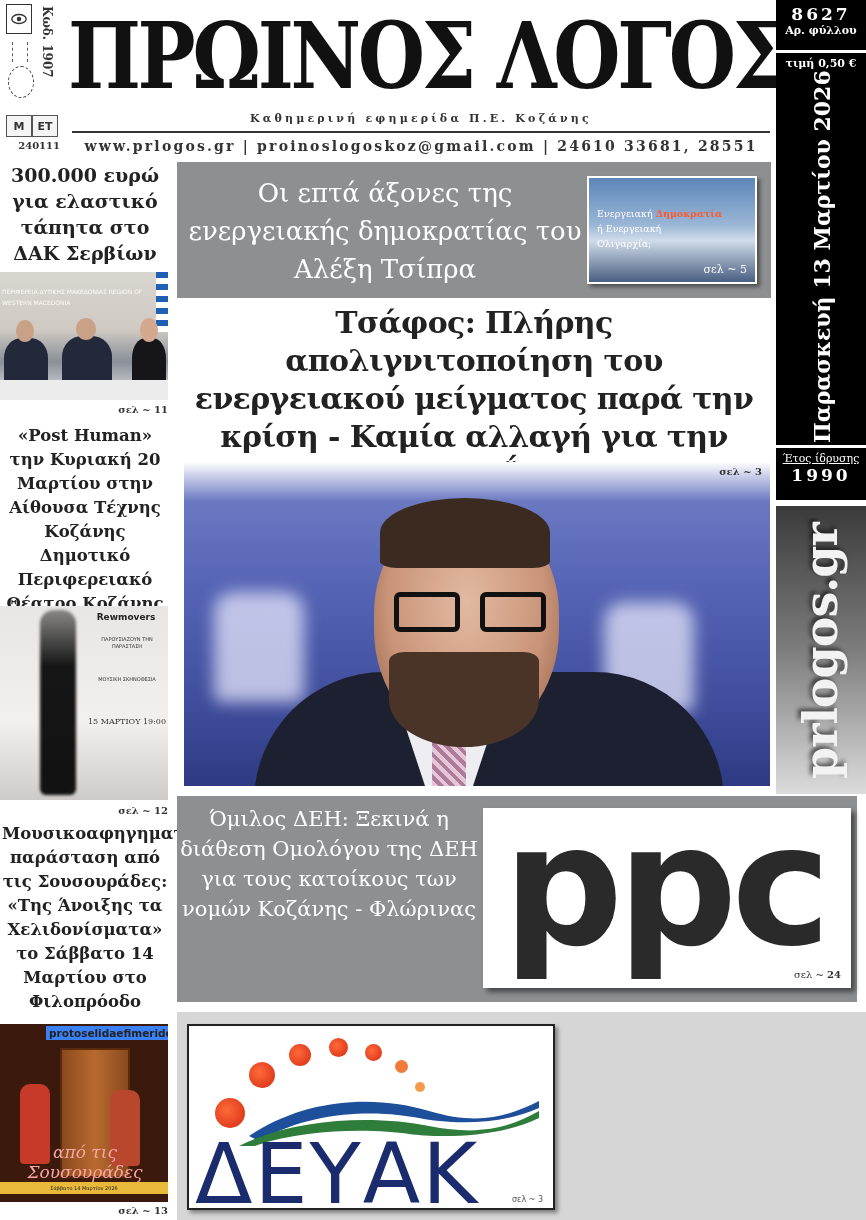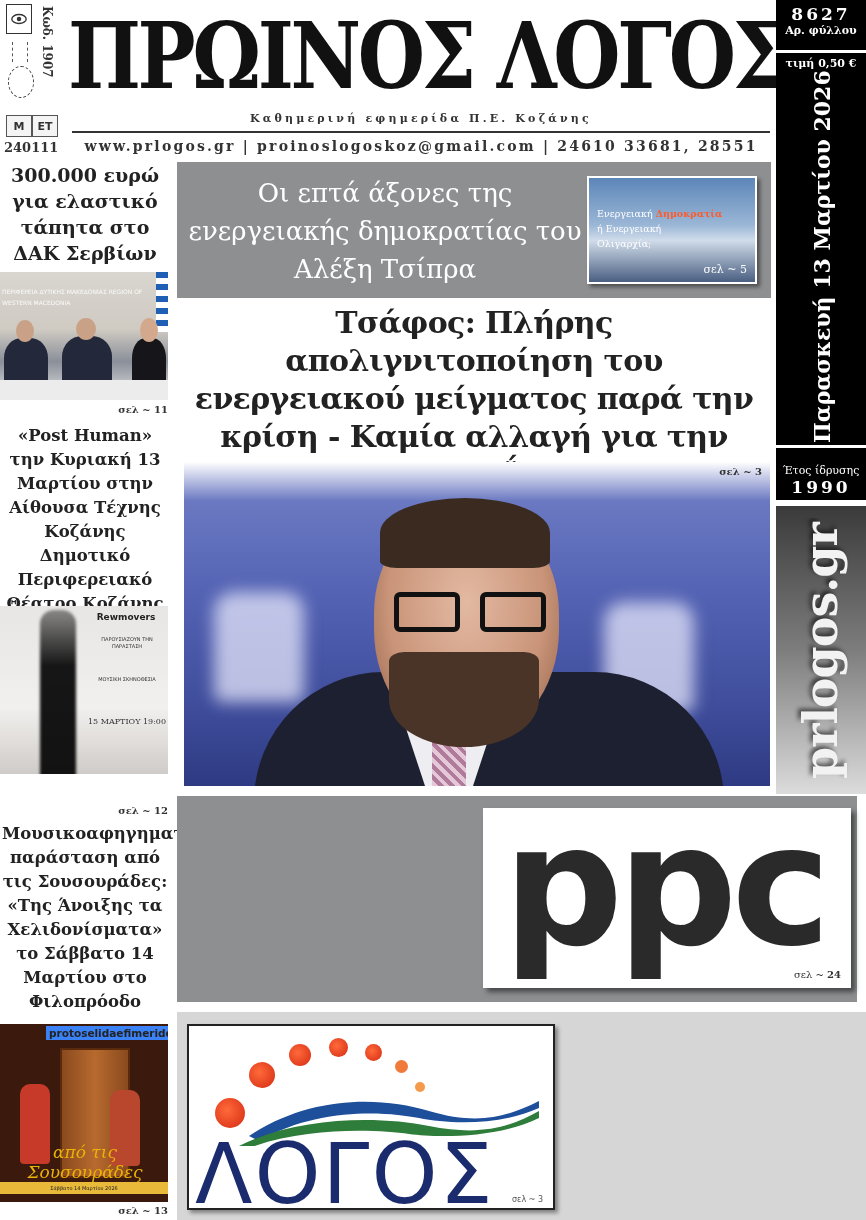--- a/index.html
+++ b/index.html
@@ -7,68 +7,68 @@
     body { position: relative; font-family: "DejaVu Serif", serif; color: #222; }
 
     .abs { position: absolute; }
     .stamp-eye { left: 6px; top: 4px; width: 26px; height: 30px; border: 1.5px solid #333; background: #fff; display:flex; align-items:center; justify-content:center; }
     .stamp-eye svg { width: 18px; height: 18px; }
     .stamp-bars { left: 12px; top: 42px; width: 16px; height: 20px; border-left: 1px dashed #555; border-right: 1px dashed #555; }
     .stamp-oval { left: 8px; top: 66px; width: 26px; height: 32px; border: 1.5px dashed #444; border-radius: 50%; }
     .kod-text { left: 34px; top: 6px; width: 20px; height: 100px; writing-mode: vertical-rl; font-family: "DejaVu Serif", serif; font-weight: bold; font-size: 12px; color: #333; }
     .met-box { left: 6px; top: 115px; width: 52px; height: 22px; display:flex; }
     .met-box span { flex:1; border: 1px solid #555; font-family: "DejaVu Sans", sans-serif; font-size: 11px; font-weight: bold; display:flex; align-items:center; justify-content:center; color:#333; background:#f4f4f4; }
-    .met-code { left: 4px; top: 140px; width: 56px; font-size: 13px; font-weight: bold; text-align: left; color: #333; }
+    .met-code { left: 4px; top: 140px; width: 56px; font-size: 10px; font-weight: bold; text-align: right; color: #333; }
 
     .logo { left: 68px; top: 6px; width: 700px; height: 100px; font-family: "DejaVu Serif", serif; font-weight: bold; font-size: 92px; letter-spacing: -4px; line-height: 100px; color: #111; text-align: center; transform: scaleX(0.84); transform-origin: left center; white-space: nowrap; }
     .subtitle { left: 72px; top: 112px; width: 698px; text-align: center; font-size: 11px; font-weight: bold; letter-spacing: 3.2px; color: #333; }
     .masthead-rule { left: 72px; top: 131px; width: 698px; height: 2px; background: #333; }
     .contact { left: 72px; top: 138px; width: 698px; text-align: center; font-size: 14px; font-weight: bold; letter-spacing: 2.2px; color: #333; }
 
     
     .right-col-top { left: 776px; top: 0; width: 90px; height: 50px; background: #000; color: #fff; text-align: center; }
     .issue-num { font-size: 17px; font-weight: bold; letter-spacing: 3px; padding-top: 4px; }
     .issue-label { font-size: 11px; font-weight: bold; }
     .right-sep { left: 776px; top: 50px; width: 90px; height: 3px; background: #fff; }
     .right-date-box { left: 776px; top: 53px; width: 90px; height: 392px; background: #000; color: #fff; }
     .price { position:absolute; top: 4px; width: 100%; text-align:center; font-size: 11px; font-weight: bold; }
     .date-vertical { position:absolute; left: 18px; top: 22px; width: 56px; height: 364px; writing-mode: vertical-rl; transform: rotate(180deg); font-family: "DejaVu Serif", serif; font-weight: bold; font-size: 22px; color: #fff; display:flex; align-items:center; justify-content:center; white-space: nowrap; }
     .right-sep2 { left: 776px; top: 445px; width: 90px; height: 3px; background: #fff; }
     .founded-box { left: 776px; top: 448px; width: 90px; height: 52px; background: #000; color:#fff; text-align:center; }
-    .founded-label { font-size: 11px; padding-top: 16px; }
+    .founded-label { font-size: 11px; padding-top: 4px; text-decoration: underline; }
     .founded-year { font-size: 17px; font-weight: bold; letter-spacing: 3px; }
     .web-box { left: 776px; top: 506px; width: 90px; height: 288px; background: linear-gradient(180deg, #3a3a3a 0%, #7d7d7d 50%, #dcdcdc 100%); }
     .web-text { position:absolute; left: 10px; top: 6px; width: 70px; height: 278px; writing-mode: vertical-rl; transform: rotate(180deg); font-family: "DejaVu Serif", serif; font-weight: bold; font-size: 46px; color: #f2f2f2; text-shadow: 3px -3px 4px rgba(0,0,0,0.55); display:flex; align-items:center; justify-content:center; white-space: nowrap; letter-spacing: -1px; }
 
     
     .side-headline { font-family: "DejaVu Serif", serif; font-weight: bold; text-align: center; color: #222; }
     .side1-title { left: 2px; top: 162px; width: 166px; font-size: 19px; line-height: 26px; }
     .side1-photo { left: 0; top: 272px; width: 168px; height: 128px; background: linear-gradient(180deg, #d9d6d0 0%, #cfcac2 45%, #8a8f99 70%, #e6e6e6 100%); overflow:hidden; }
     .side1-photo .banner { position:absolute; left: 2px; top: 14px; width: 150px; font-family: "DejaVu Sans", sans-serif; font-size: 6px; color: #fff; line-height: 11px; opacity: 0.9; }
     .side1-photo .flag { position:absolute; right: 0; top: 0; width: 12px; height: 60px; background: repeating-linear-gradient(180deg, #1f5fb4 0 6px, #fff 6px 12px); }
     .person { position:absolute; background: #23283a; border-radius: 40% 40% 4px 4px; }
     .head { position:absolute; background: #c9a187; border-radius: 50%; }
     .table-strip { position:absolute; left: 0; top: 108px; width: 168px; height: 20px; background: #ececec; }
     .page-ref { font-family: "DejaVu Serif", serif; font-size: 10px; font-weight: bold; color: #333; text-align: right; }
     .side1-ref { left: 100px; top: 404px; width: 68px; }
 
     .side2-title { left: 2px; top: 424px; width: 166px; font-size: 16.5px; line-height: 24px; }
-    .side2-photo { left: 0; top: 606px; width: 168px; height: 168px; background: linear-gradient(180deg, #e8e6e4 0%, #f2f0ee 60%, #cfcbc8 100%); overflow:hidden; }
+    .side2-photo { left: 0; top: 606px; width: 168px; height: 194px; background: linear-gradient(180deg, #e8e6e4 0%, #f2f0ee 60%, #cfcbc8 100%); overflow:hidden; }
     .walker { position:absolute; left: 40px; top: 4px; width: 36px; height: 185px; background: linear-gradient(180deg, rgba(40,40,40,0.5) 0%, #161616 30%, #111 100%); border-radius: 14px 14px 6px 6px; filter: blur(1.5px); }
     .poster-text { position:absolute; left: 88px; width: 78px; font-family: "DejaVu Sans", sans-serif; font-size: 5px; color: #333; text-align:center; line-height: 7px; }
     .poster-brand { position:absolute; left: 96px; top: 6px; width: 60px; font-family: "DejaVu Sans", sans-serif; font-size: 9px; font-weight:bold; color:#222; text-align:center; }
     .poster-date { position:absolute; left: 88px; top: 110px; width: 78px; font-family: "DejaVu Serif", serif; font-size: 8px; color:#333; text-align:center; line-height: 12px; }
     .side2-ref { left: 100px; top: 805px; width: 68px; }
 
     .side3-title { left: 2px; top: 822px; width: 166px; font-size: 16.5px; line-height: 24px; }
     .side3-photo { left: 0; top: 1024px; width: 168px; height: 178px; background: #3b1a0d; overflow:hidden; }
     .watermark { position:absolute; left: 2px; top: 2px; padding: 1px 3px; background: #3b82f6; font-family: "DejaVu Sans", sans-serif; font-weight: bold; font-size: 10.5px; color: #222; white-space: nowrap; margin-left: 44px; }
     .door { position:absolute; left: 60px; top: 24px; width: 70px; height: 130px; background: linear-gradient(90deg, #8a4a1e, #b86a2e, #8a4a1e); border: 2px solid #5a2a0c; }
     .dancer { position:absolute; width: 30px; background: #c73a2a; border-radius: 10px 10px 4px 4px; }
-    .script-title { position:absolute; left: 10px; top: 118px; width: 150px; text-align:center; font-family: "DejaVu Serif", serif; font-style: italic; font-size: 17px; color: #eab308; }
+    .script-title { position:absolute; left: 10px; top: 118px; width: 150px; text-align:center; font-family: "DejaVu Serif", serif; font-style: italic; font-size: 17px; color: #fca5a5; }
     .poster-strip { position:absolute; left: 0; top: 158px; width: 168px; height: 12px; background: #e9b93a; font-family:"DejaVu Sans", sans-serif; font-size: 5px; color:#222; text-align:center; line-height: 12px; }
     .side3-ref { left: 100px; top: 1205px; width: 68px; }
 
     
     .top-story { left: 177px; top: 162px; width: 594px; height: 136px; background: #8e8f91; }
     .top-story-title { position:absolute; left: 8px; top: 12px; width: 400px; text-align:center; font-family: "DejaVu Serif", serif; font-size: 26px; line-height: 38px; color: #fff; }
     .top-story-thumb { position:absolute; left: 410px; top: 14px; width: 170px; height: 108px; border: 2px solid #fff; box-shadow: 3px 3px 4px rgba(0,0,0,0.45); background: linear-gradient(180deg, #5c86b8 0%, #9ab6d6 45%, #d0dcea 60%, #4a5f82 100%); overflow:hidden; }
     .thumb-text { position:absolute; left: 8px; top: 28px; font-family: "DejaVu Serif", serif; font-size: 9.5px; color: #fff; line-height: 15px; }
     .thumb-red { color: #ff5a2a; font-weight: bold; }
     .thumb-page { position:absolute; right: 8px; bottom: 6px; font-family: "DejaVu Serif", serif; font-size: 11px; color: #fff; }
@@ -149,21 +149,21 @@
   <div class="person" style="left:4px;top:66px;width:44px;height:50px;"></div>
   <div class="head" style="left:16px;top:48px;width:18px;height:22px;"></div>
   <div class="person" style="left:62px;top:64px;width:50px;height:52px;"></div>
   <div class="head" style="left:76px;top:46px;width:20px;height:22px;"></div>
   <div class="person" style="left:132px;top:66px;width:34px;height:50px;background:#15151a;"></div>
   <div class="head" style="left:140px;top:46px;width:18px;height:24px;background:#d4a88c;"></div>
   <div class="table-strip"></div>
 </div>
 <div class="abs page-ref side1-ref">σελ ~ 11</div>
 
-<div class="abs side-headline side2-title">«Post Human» την Κυριακή 13 Μαρτίου στην Αίθουσα Τέχνης Κοζάνης Δημοτικό Περιφερειακό Θέατρο Κοζάνης</div>
+<div class="abs side-headline side2-title">«Post Human» την Κυριακή 20 Μαρτίου στην Αίθουσα Τέχνης Κοζάνης Δημοτικό Περιφερειακό Θέατρο Κοζάνης</div>
 <div class="abs side2-photo">
   <div class="walker"></div>
   <div class="poster-brand">Rewmovers</div>
   <div class="poster-text" style="top:30px;">ΠΑΡΟΥΣΙΑΖΟΥΝ ΤΗΝ ΠΑΡΑΣΤΑΣΗ</div>
   <div class="poster-text" style="top:70px;">ΜΟΥΣΙΚΗ ΣΚΗΝΟΘΕΣΙΑ</div>
   <div class="poster-date">15 ΜΑΡΤΙΟΥ 19:00</div>
 </div>
 <div class="abs page-ref side2-ref">σελ ~ 12</div>
 
 <div class="abs side-headline side3-title">Μουσικοαφηγηματική παράσταση από τις Σουσουράδες: «Της Άνοιξης τα Χελιδονίσματα» το Σάββατο 14 Μαρτίου στο Φιλοπρόοδο</div>
@@ -200,35 +200,36 @@
   <div class="hair"></div>
   <div class="beard"></div>
   <div class="glasses">
     <span style="left:0;"></span>
       <span style="left:86px;"></span>
   </div>
   <div class="lead-ref">σελ ~ 3</div>
 </div>
 
 <div class="abs ppc-story">
+  <div class="ppc-title">Όμιλος ΔΕΗ: Ξεκινά η διάθεση Ομολόγου της ΔΕΗ για τους κατοίκους των νομών Κοζάνης - Φλώρινας</div>
   <div class="ppc-logo-box">
     <div class="ppc-letters">ppc</div>
     <div class="ppc-ref"><span>σελ ~ </span><b>24</b></div>
   </div>
 </div>
 
 <div class="abs deyak-story">
   <div class="deyak-logo-box">
     <div class="dot" style="left:26px;top:72px;width:30px;height:30px;"></div>
     <div class="dot" style="left:60px;top:36px;width:26px;height:26px;"></div>
     <div class="dot" style="left:100px;top:18px;width:22px;height:22px;"></div>
     <div class="dot" style="left:140px;top:12px;width:19px;height:19px;"></div>
     <div class="dot" style="left:176px;top:18px;width:17px;height:17px;"></div>
     <div class="dot" style="left:206px;top:34px;width:13px;height:13px;background:#f07a3a;"></div>
     <div class="dot" style="left:226px;top:56px;width:10px;height:10px;background:#f59a4a;"></div>
     <svg class="wave-svg" viewBox="0 0 300 60">
       <path d="M10 50 C 70 10, 140 10, 190 25 S 270 30, 300 15 L 300 22 C 260 40, 210 38, 180 32 S 80 20, 20 55 Z" fill="#1e4f9a"></path>
       <path d="M0 60 C 60 30, 140 30, 190 40 S 270 42, 300 25 L 300 32 C 260 52, 200 52, 170 48 S 70 40, 10 62 Z" fill="#2e7d3a"></path>
     </svg>
-    <div class="deyak-letters">ΛΟΓΟΣ</div>
+    <div class="deyak-letters">ΔΕΥΑΚ</div>
     <div class="deyak-ref">σελ ~ 3</div>
   </div>
 </div>
 
 </body></html>

